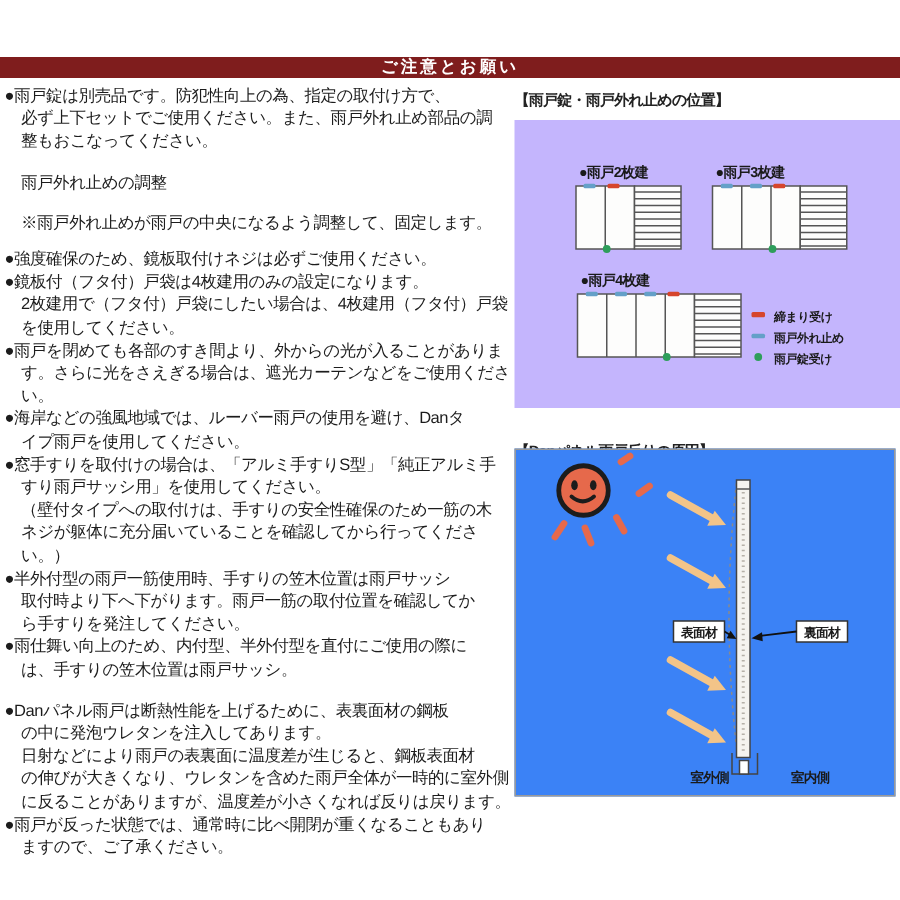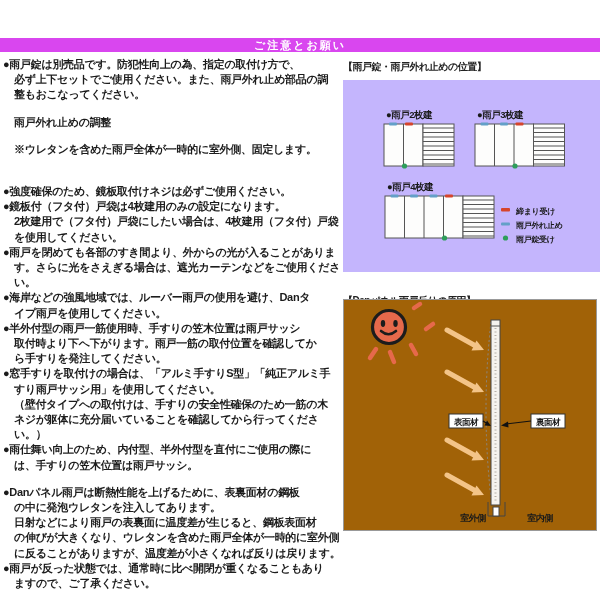--- a/index.html
+++ b/index.html
@@ -2,48 +2,48 @@
 <html><head>
 <meta charset="utf-8">
 <style>
   html,body { margin:0; padding:0; background:#fff; }
   .page {
     position:relative; width:600px; height:600px; overflow:hidden;
     background:#fff; font-family:"Liberation Sans", sans-serif; color:#1a1a1a;
   }
   .header-bar {
     position:absolute; left:0; top:38px; width:600px; height:14px;
-    background:#d946ef; display:flex; align-items:center; justify-content:center;
+    background:#7f1d1d; display:flex; align-items:center; justify-content:center;
   }
   .header-bar span {
     color:#fff; font-size:11px; font-weight:bold; letter-spacing:2px; line-height:14px;
   }
   .left-col {
     position:absolute; left:3px; top:57px; width:340px;
   }
   .note {
-    font-size:11px; font-weight:bold; line-height:15.2px; letter-spacing:-0.3px;
+    font-size:11px; font-weight:normal; line-height:15.2px; letter-spacing:-0.3px;
     white-space:pre-line; padding-left:11px; text-indent:-11px; color:#1c1c1c;
   }
   .note.indent { padding-left:11px; text-indent:0;margin-top:12px; }
-  .mt10 { margin-top:10px; } .mt9 { margin-top:27px; } .mt12 { margin-top:12px; }
+  .mt10 { margin-top:10px; } .mt9 { margin-top:9px; } .mt12 { margin-top:12px; }
   .right-col { position:absolute; left:343px; top:57px; width:254px; }
   .box-title {
     position:absolute; left:0; font-size:10px; font-weight:bold; color:#222;
     letter-spacing:-0.5px; white-space:nowrap;
   }
   .t1 { top:3px; }
   .t2 { top:237px; }
   .pos-box {
     position:absolute; left:0; top:23px; width:301px; height:192px;
     background:#c4b5fd;
   }
   .warp-box {
     position:absolute; left:0; top:242px; width:252px; height:230px;
-    background:#a16207; border:1px solid #999;
+    background:#3b82f6; border:1px solid #999;
   }
   svg { display:block; }
   svg text { font-family:"Liberation Sans", sans-serif; font-weight:bold; fill:#1a1a1a; }
   .dlabel { font-size:9.5px; letter-spacing:-0.5px; }
   .legtext { font-size:8px; letter-spacing:-0.3px; }
   .panelrect { fill:#fdfdfc; stroke:#555; stroke-width:1; }
   .dline { stroke:#555; stroke-width:1; }
   .stripes { stroke:#555; stroke-width:31; stroke-dasharray:1 3.5; }
   .sunline { stroke:#e6694b; stroke-width:4.5; stroke-linecap:round; }
   .rayarrow { stroke:#f3c488; stroke-width:5; stroke-linecap:round; }
@@ -61,36 +61,36 @@
 
   <div class="header-bar">
     <span>ご注意とお願い</span>
   </div>
 
   <div class="left-col">
     <div class="note">●雨戸錠は別売品です。防犯性向上の為、指定の取付け方で、
 必ず上下セットでご使用ください。また、雨戸外れ止め部品の調
 整もおこなってください。</div>
     <div class="note indent mt10">雨戸外れ止めの調整</div>
-    <div class="note indent">※ウレタンを含めた雨戸全体が一時的に室外側、固定します。</div>
+    <div class="note indent">※雨戸外れ止めが雨戸の中央になるよう調整して、固定します。</div>
     <div class="note mt9">●強度確保のため、鏡板取付けネジは必ずご使用ください。</div>
     <div class="note">●鏡板付（フタ付）戸袋は4枚建用のみの設定になります。
 2枚建用で（フタ付）戸袋にしたい場合は、4枚建用（フタ付）戸袋
 を使用してください。</div>
     <div class="note">●雨戸を閉めても各部のすき間より、外からの光が入ることがありま
 す。さらに光をさえぎる場合は、遮光カーテンなどをご使用ください。</div>
     <div class="note">●海岸などの強風地域では、ルーバー雨戸の使用を避け、Danタ
 イプ雨戸を使用してください。</div>
-    <div class="note">●半外付型の雨戸一筋使用時、手すりの笠木位置は雨戸サッシ
-取付時より下へ下がります。雨戸一筋の取付位置を確認してか
-ら手すりを発注してください。</div>
     <div class="note">●窓手すりを取付けの場合は、「アルミ手すりS型」「純正アルミ手
 すり雨戸サッシ用」を使用してください。
 （壁付タイプへの取付けは、手すりの安全性確保のため一筋の木
 ネジが躯体に充分届いていることを確認してから行ってください。）</div>
+    <div class="note">●半外付型の雨戸一筋使用時、手すりの笠木位置は雨戸サッシ
+取付時より下へ下がります。雨戸一筋の取付位置を確認してか
+ら手すりを発注してください。</div>
     <div class="note">●雨仕舞い向上のため、内付型、半外付型を直付にご使用の際に
 は、手すりの笠木位置は雨戸サッシ。</div>
     <div class="note mt12">●Danパネル雨戸は断熱性能を上げるために、表裏面材の鋼板
 の中に発泡ウレタンを注入してあります。
 日射などにより雨戸の表裏面に温度差が生じると、鋼板表面材
 の伸びが大きくなり、ウレタンを含めた雨戸全体が一時的に室外側
 に反ることがありますが、温度差が小さくなれば反りは戻ります。</div>
     <div class="note">●雨戸が反った状態では、通常時に比べ開閉が重くなることもあり
 ますので、ご了承ください。</div>
   </div>

